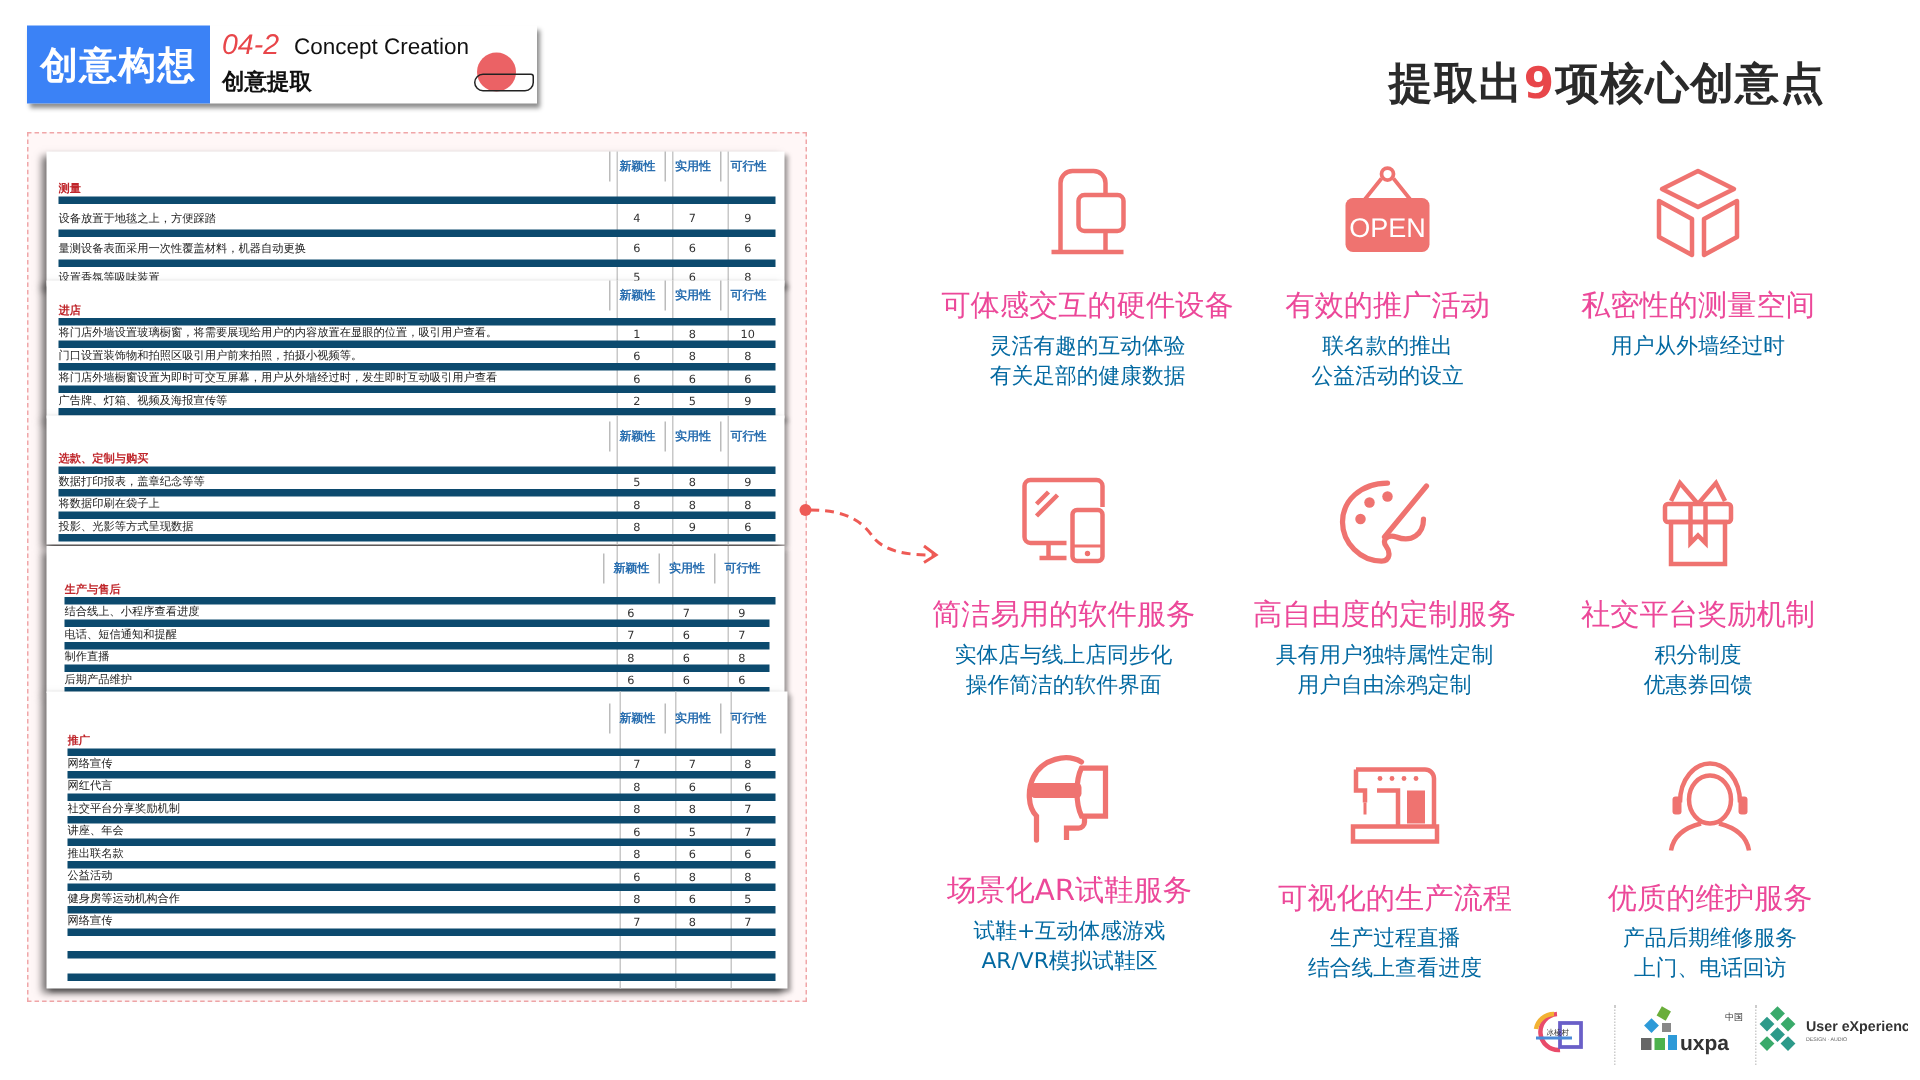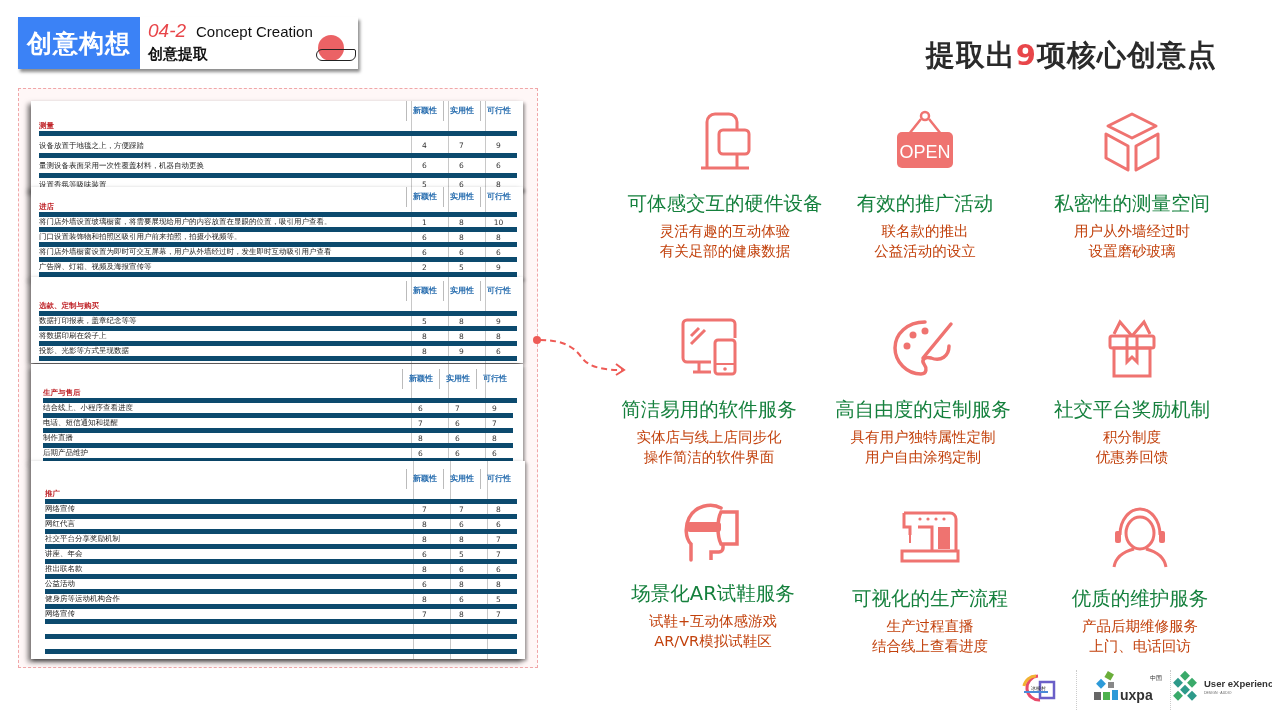--- a/index.html
+++ b/index.html
@@ -30,22 +30,22 @@
   .sheet .row .label { flex: 1; font-size: 7.5px; color: #222; white-space: nowrap; overflow: hidden; }
   .sheet .row .v { width: 37px; text-align: center; font-size: 7.5px; color: #333; }
   .sheet .row.cat .label { color: #c0262b; font-weight: bold; }
 
   
   .arrow-svg { position: absolute; left: 530px; top: 330px; }
 
   
   .idea { position: absolute; width: 220px; text-align: center; }
   .idea .icon { width: 64px; height: 64px; margin: 0 auto; display: block; }
-  .idea .title { font-size: 19.5px; color: #15803d; margin-top: 16px; white-space: nowrap; }
-  .idea .desc { font-size: 14.5px; color: #c2410c; line-height: 20px; margin-top: 4px; }
+  .idea .title { font-size: 19.5px; color: #ec4899; margin-top: 16px; white-space: nowrap; }
+  .idea .desc { font-size: 14.5px; color: #0369a1; line-height: 20px; margin-top: 4px; }
 
   
   .logos { position: absolute; left: 1010px; top: 664px; width: 262px; height: 48px; }
   .logo-go { position: absolute; left: 8px; top: 8px; width: 40px; height: 32px; }
   .logo-uxpa { position: absolute; left: 82px; top: 4px; width: 70px; height: 36px; }
   .logo-ux { position: absolute; left: 162px; top: 6px; width: 100px; height: 34px; }
   .sep { position: absolute; top: 6px; width: 1px; height: 40px; border-left: 1px dotted #ccc; }
 </style>
 </head>
 <body>
@@ -310,21 +310,20 @@
 
 <div class="idea" style="left:1022px; top:110px;">
   <svg class="icon" viewBox="0 0 64 64">
     <path d="M32 4 L56 16 L32 28 L8 16 Z" stroke="#ef7370" stroke-width="3" fill="none" stroke-linejoin="round"></path>
     <path d="M6 24 L6 48 L28 60 L28 36 Z" stroke="#ef7370" stroke-width="3" fill="none" stroke-linejoin="round"></path>
     <path d="M58 24 L58 48 L36 60 L36 36 Z" stroke="#ef7370" stroke-width="3" fill="none" stroke-linejoin="round"></path>
   </svg>
   <div class="title">私密性的测量空间</div>
   <div class="desc">
       <div>用户从外墙经过时</div>
-      <div>设置磨砂玻璃</div>
     </div>
 </div>
 
 <div class="idea" style="left:599px; top:316px;">
   <svg class="icon" viewBox="0 0 64 64">
     <path d="M34 46 H10 a4 4 0 0 1 -4 -4 V8 a4 4 0 0 1 4 -4 h44 a4 4 0 0 1 4 4 v14" stroke="#ef7370" stroke-width="3" fill="none"></path>
     <line x1="16" y1="56" x2="34" y2="56" stroke="#ef7370" stroke-width="3"></line>
     <line x1="22" y1="46" x2="22" y2="56" stroke="#ef7370" stroke-width="3"></line>
     <line x1="14" y1="20" x2="22" y2="12" stroke="#ef7370" stroke-width="3"></line>
     <line x1="14" y1="28" x2="28" y2="14" stroke="#ef7370" stroke-width="3"></line>

